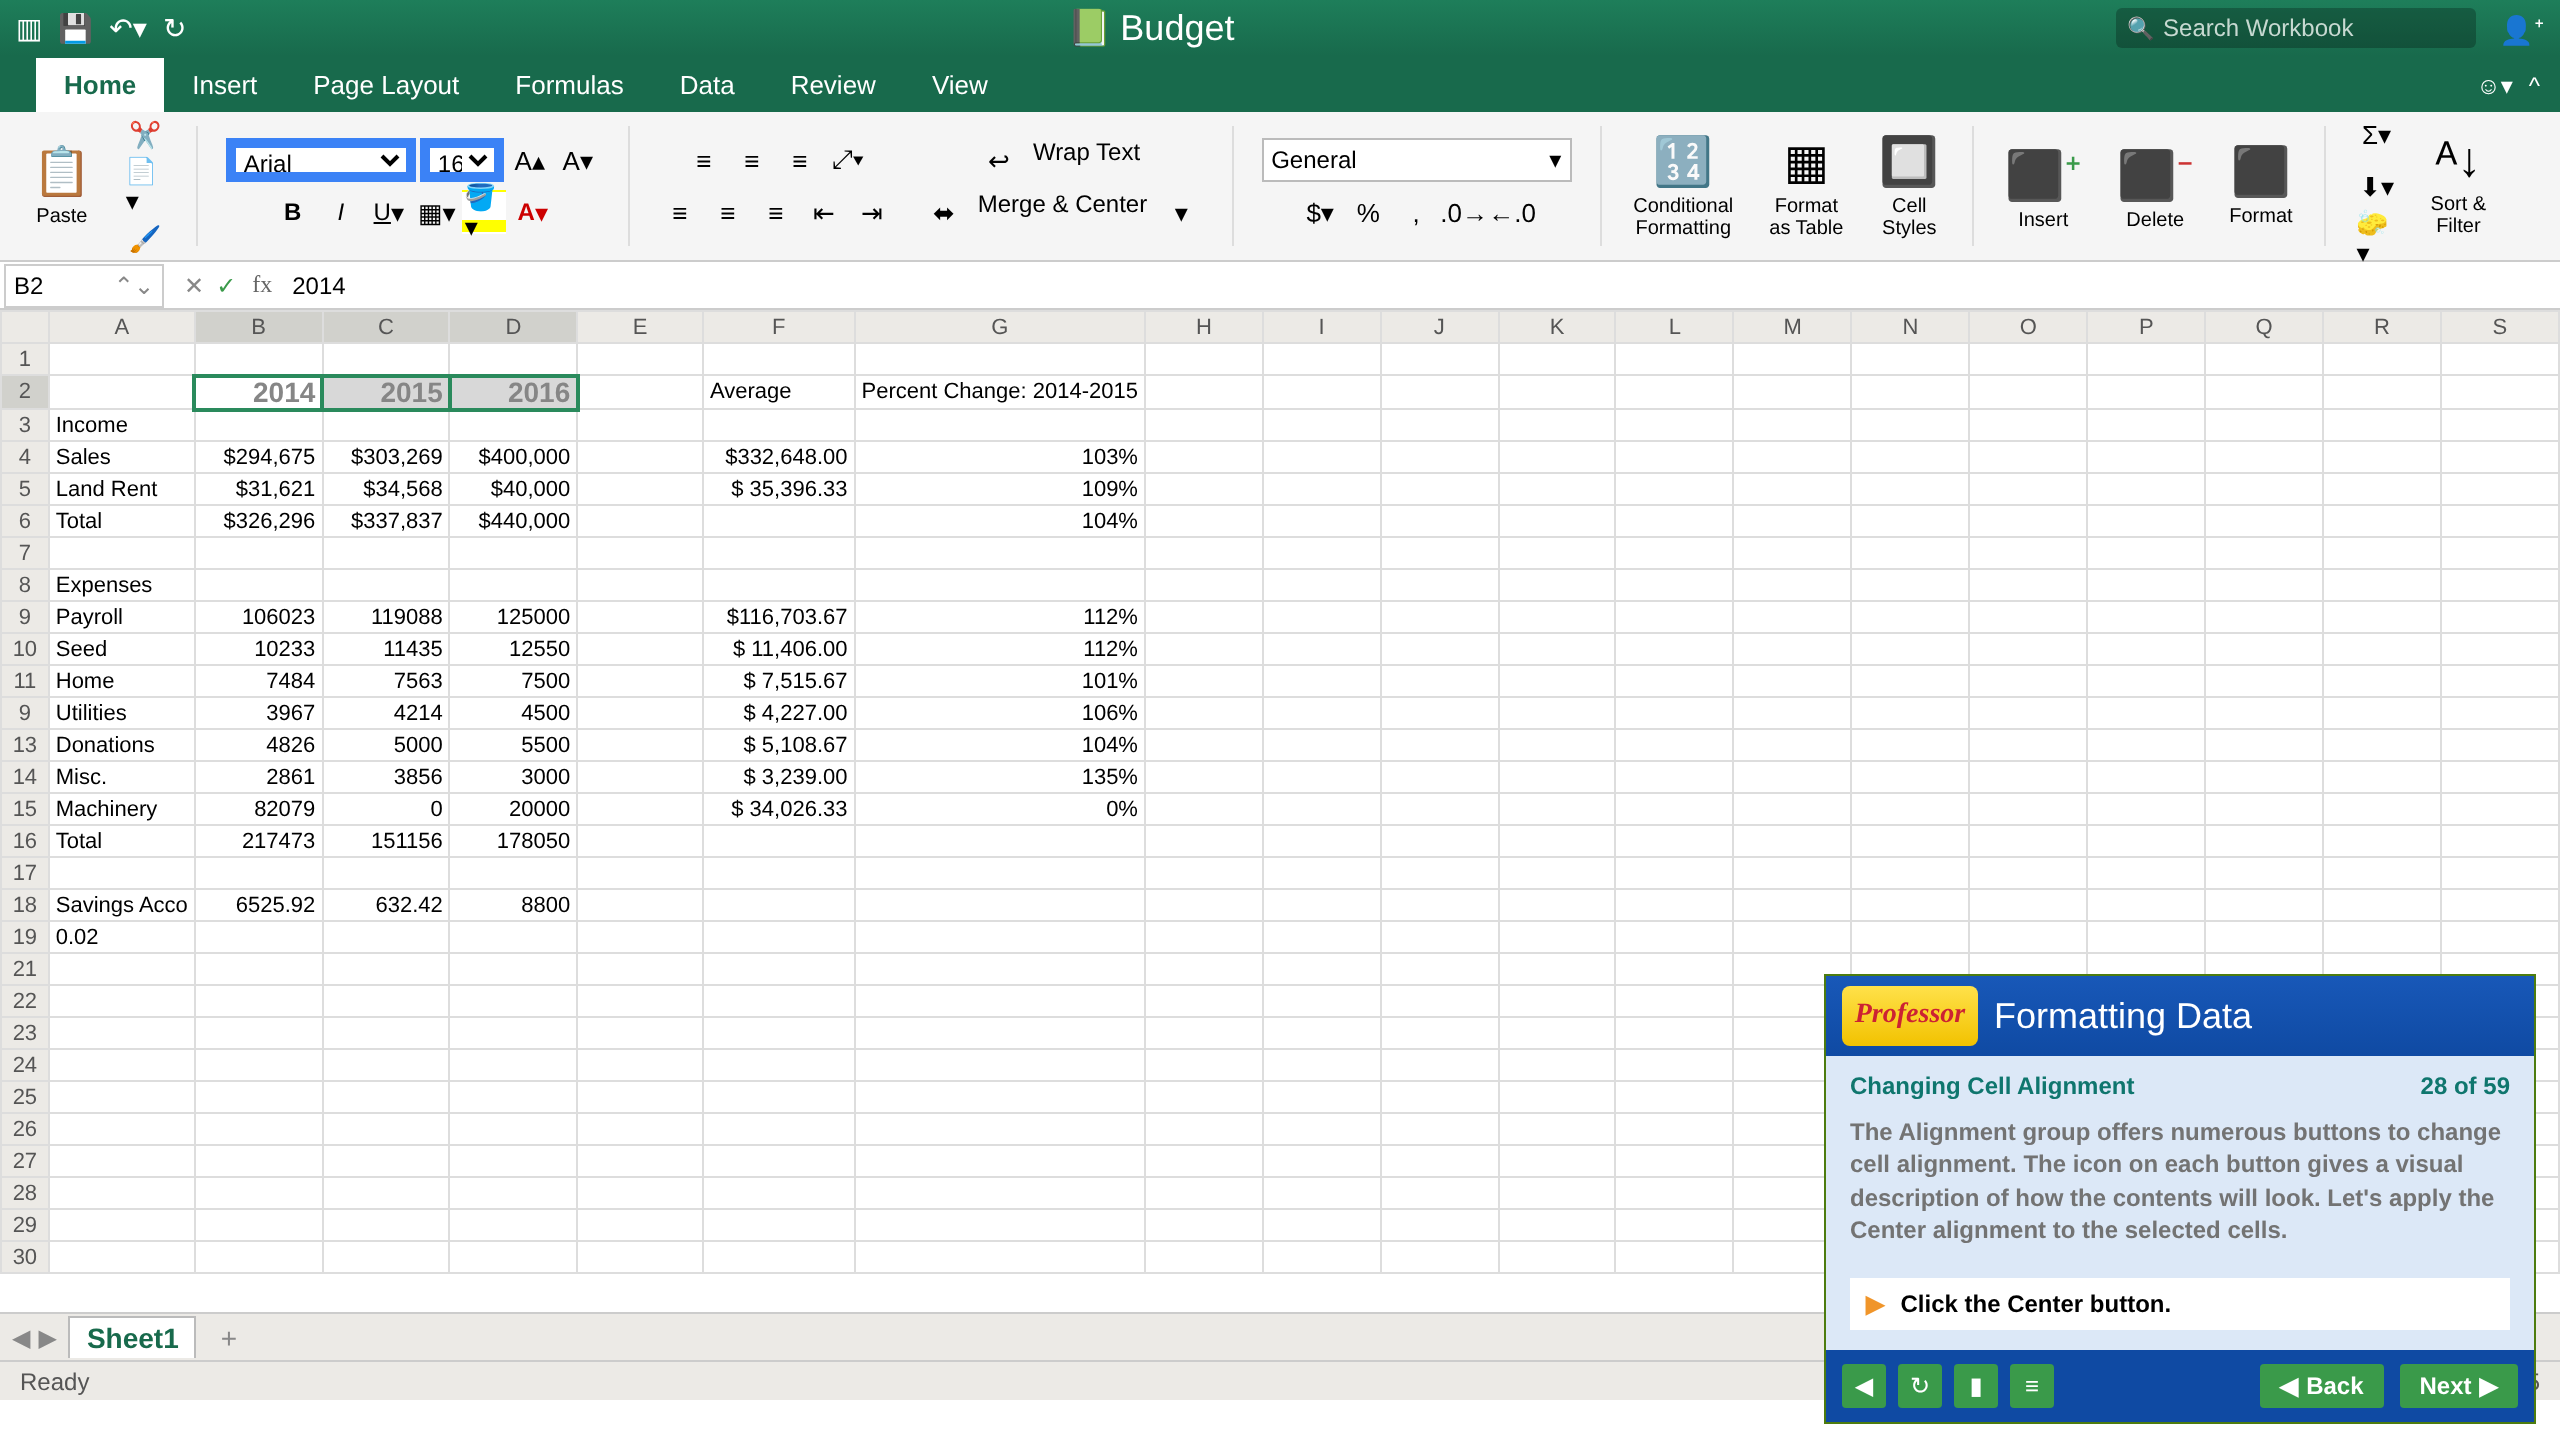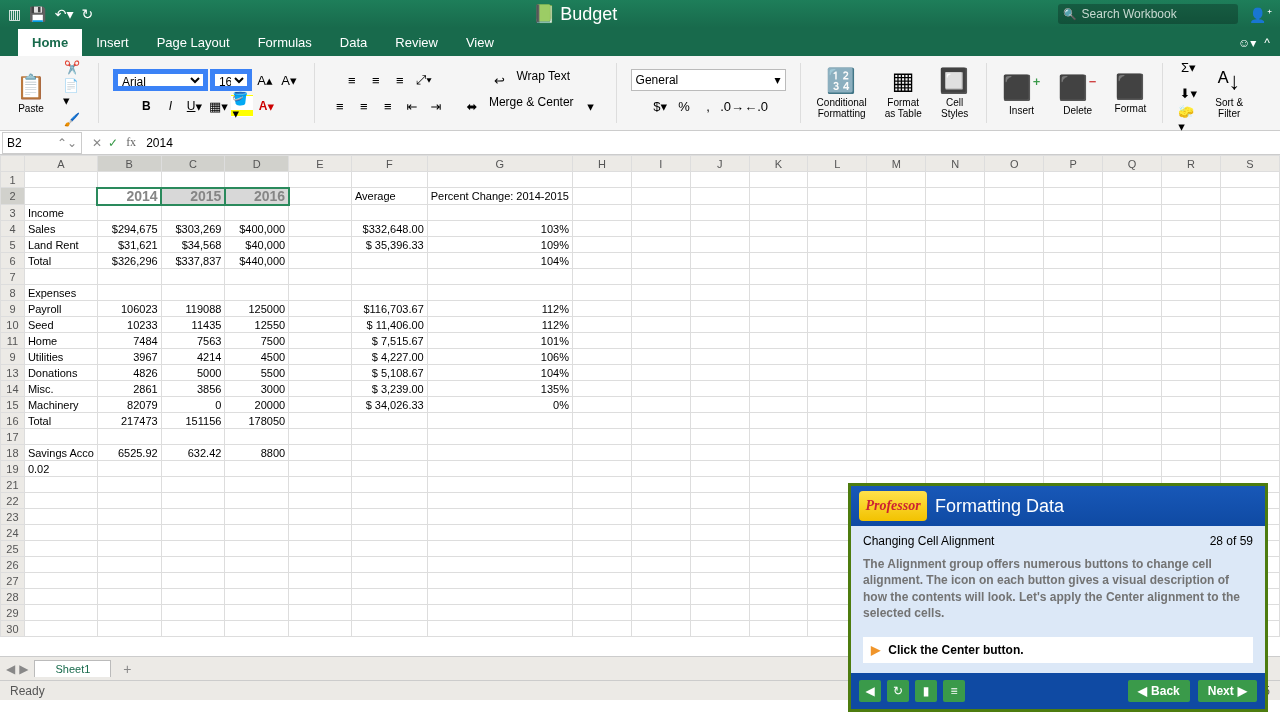--- a/index.html
+++ b/index.html
@@ -41,28 +41,28 @@
 th{background:#eceae6;text-align:center;font-weight:normal;color:#555}
 th.rh{width:24px}
 td{text-align:right}
 td.l{text-align:left}
 td.b{font-weight:normal}
 .sel{background:#d8d8d8;outline:2px solid #2a8a5c;outline-offset:-1px;color:#868686;font-size:14px;font-weight:bold;text-align:right}
 .activesel{background:#fff;outline:2px solid #2a8a5c;outline-offset:-1px;color:#868686;font-size:14px;font-weight:bold;text-align:right}
 th.selh{background:#d1d1cc}
 .sheettabs{height:24px;background:#eceae6;border-top:1px solid #ccc;display:flex;align-items:center;padding:0 6px;gap:6px}
 .navsheet{display:flex;gap:4px;color:#888}
-.sheettab{background:#fff;border:1px solid #bbb;border-bottom:none;padding:2px 20px;font-size:11px;font-weight:normal;color:#186a4c}
+.sheettab{background:#fff;border:1px solid #bbb;border-bottom:none;padding:2px 8px;font-size:14px;font-weight:bold;color:#186a4c}
 .addsheet{font-size:14px;color:#888;cursor:pointer;padding:0 6px}
 .status{height:20px;background:#eceae6;border-top:1px solid #ccc;display:flex;align-items:center;padding:0 10px;font-size:11px;color:#555;justify-content:space-between}
-.overlay{position:absolute;right:12px;bottom:8px;width:420px;border:3px solid #4d7c0f;background:#dce8f7;font-size:12px}
+.overlay{position:absolute;right:12px;bottom:8px;width:356px;border:1px solid #4d7c0f;background:#dce8f7;font-size:12px}
 .ovhdr{background:linear-gradient(#1858b8,#0f4aa3);height:40px;display:flex;align-items:center;color:#fff;padding:0 8px;gap:8px}
 .oviconprof{width:68px;height:30px;background:linear-gradient(#ffe14a,#f2c200);border-radius:4px;display:flex;align-items:center;justify-content:center;font-style:italic;font-weight:bold;color:#c23;font-family:Georgia;font-size:14px}
 .ovtitle{font-size:18px}
-.ovsub{padding:8px 12px 4px;color:#000000;font-weight:normal;font-size:14px;display:flex;justify-content:space-between}
+.ovsub{padding:8px 12px 4px;color:#0f766e;font-weight:bold;font-size:14px;display:flex;justify-content:space-between}
 .ovbody{padding:4px 12px 10px;font-weight:bold;color:#737373;font-size:12px;line-height:1.35}
 .ovstep{margin:6px 12px 10px;background:#fff;padding:6px 8px;font-weight:bold;display:flex;gap:8px}
 .ovstep::before{content:"▶";color:#f0952a}
 .ovftr{background:#0f4aa3;height:36px;display:flex;align-items:center;padding:0 8px;justify-content:space-between}
 .ovftr .ctl{display:flex;gap:6px}
 .ovftr .ctl span{width:22px;height:22px;background:#3a9a4a;color:#fff;display:flex;align-items:center;justify-content:center;border-radius:2px;font-size:12px;cursor:pointer}
 .ovftr .nav{display:flex;gap:8px}
 .ovftr .nav button{background:#3a9a4a;color:#fff;border:none;padding:4px 10px;border-radius:2px;font-weight:bold;cursor:pointer;font-size:12px;display:flex;align-items:center;gap:4px}
 </style>
 </head>

